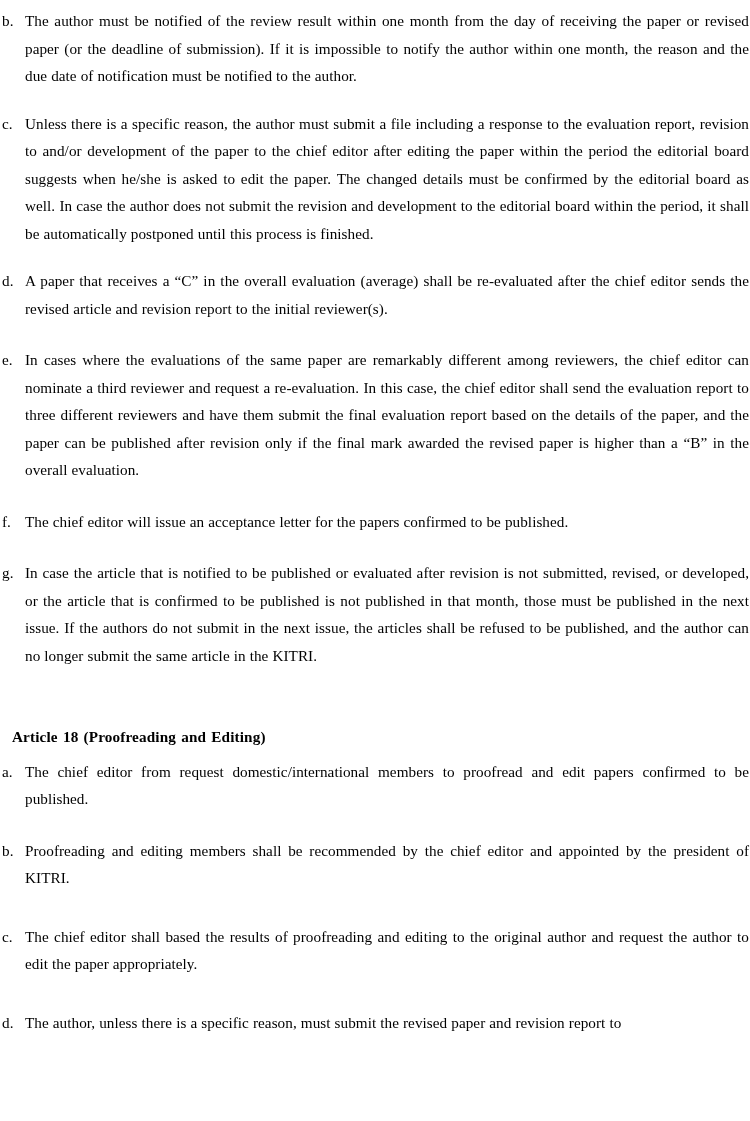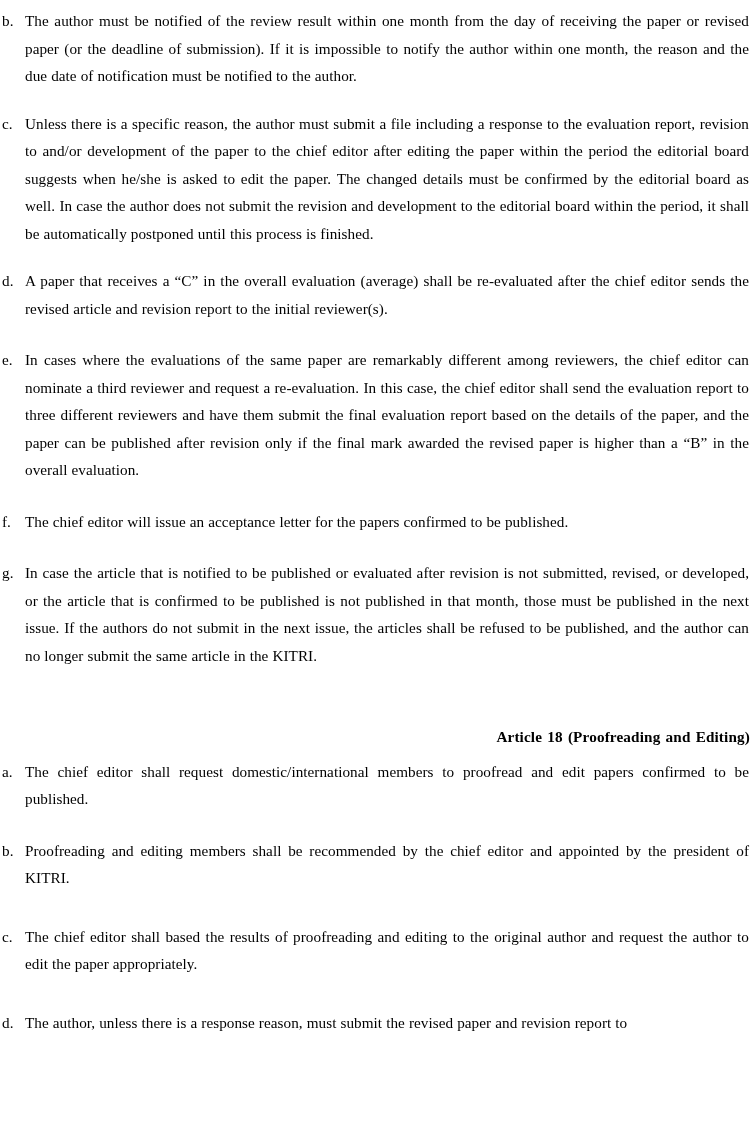--- a/index.html
+++ b/index.html
@@ -58,21 +58,21 @@
 
   
   .section-heading {
     font-weight: bold;
     font-size: 15.2px;
     line-height: 27.5px;
     margin: 0 0 2px 0;
     padding-left: 12px;
     letter-spacing: 0.15px;
     word-spacing: 1.2px;
-    text-align: right;
+    text-align: left;
   }
 
   
   .group { display: block; }
   .spacer-before-heading { height: 54px; }
   .first-block { margin-top: 3px; }
 
   
   .gap-sm { margin-bottom: 20px; }
   .gap-md { margin-bottom: 24px; }
@@ -118,33 +118,33 @@
   </div>
 
   <div class="spacer-before-heading"></div>
 
   <div class="group">
 
     <div class="section-heading">Article 18 (Proofreading and Editing)</div>
 
     <p class="clause gap-md">
       <span class="marker">a.</span>
-      <span class="body">The chief editor shall request domestic/international members to proofread and edit papers confirmed to be published.</span>
+      <span class="body">The chief editor from request domestic/international members to proofread and edit papers confirmed to be published.</span>
     </p>
 
     <p class="clause gap-lg">
       <span class="marker">b.</span>
       <span class="body">Proofreading and editing members shall be recommended by the chief editor and appointed by the president of KITRI.</span>
     </p>
 
     <p class="clause gap-lg">
       <span class="marker">c.</span>
       <span class="body">The chief editor shall based the results of proofreading and editing to the original author and request the author to edit the paper appropriately.</span>
     </p>
 
     <p class="clause">
       <span class="marker">d.</span>
-      <span class="body">The author, unless there is a response reason, must submit the revised paper and revision report to</span>
+      <span class="body">The author, unless there is a specific reason, must submit the revised paper and revision report to</span>
     </p>
 
   </div>
 
 </div>
 
 </body></html>

